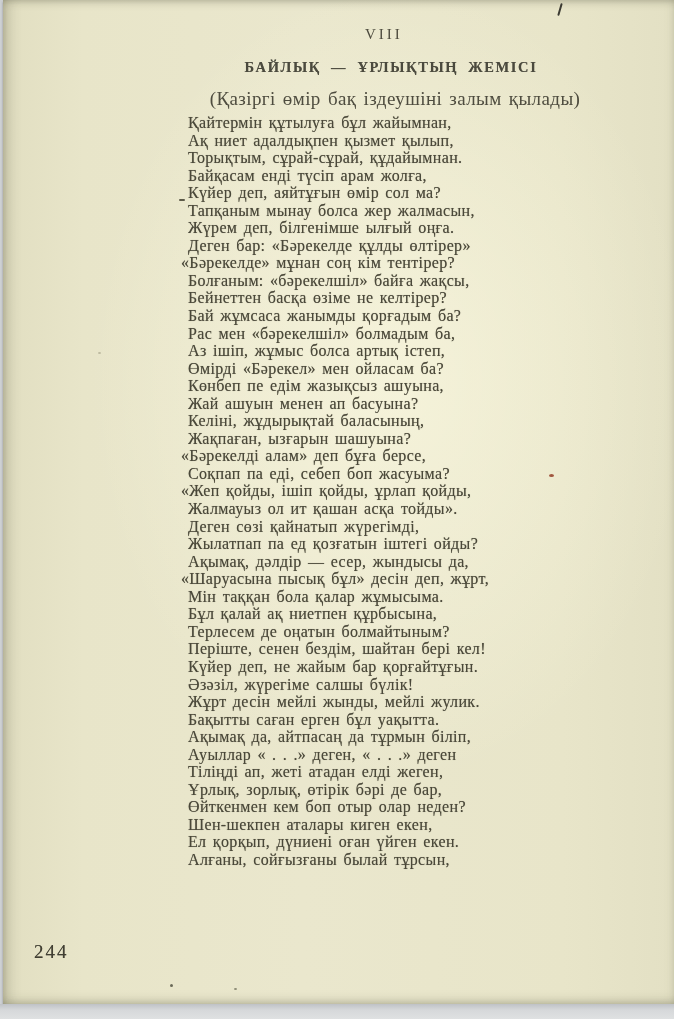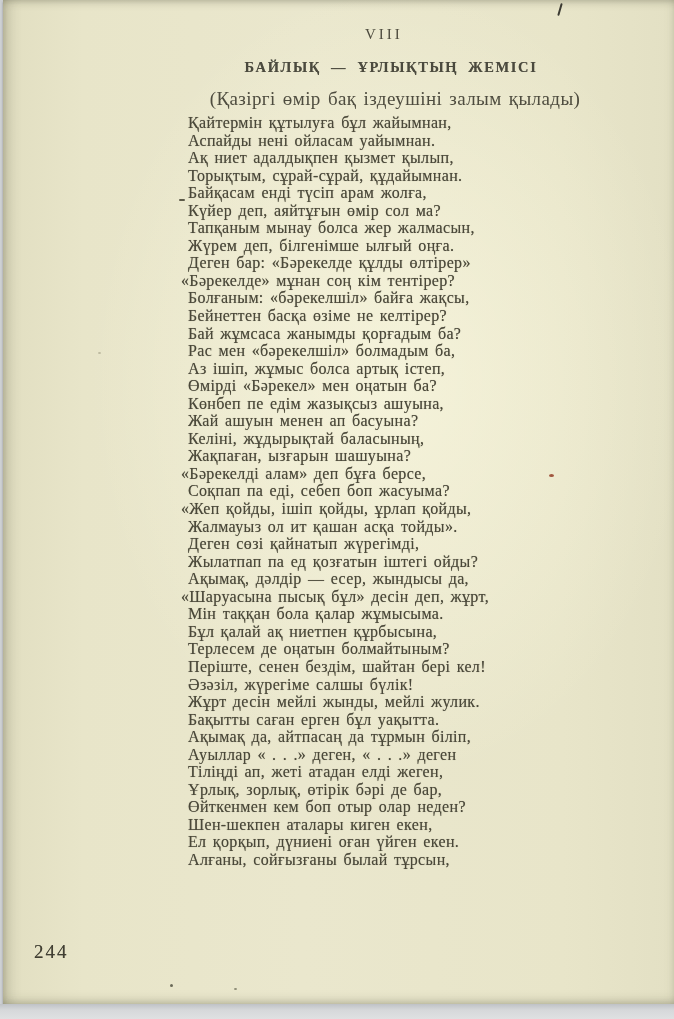--- a/index.html
+++ b/index.html
@@ -110,51 +110,51 @@
 </head>
 <body>
 
 <div class="scan">
   <div class="page">
     <div class="chapter">VIII</div>
     <div class="title">БАЙЛЫҚ — ҰРЛЫҚТЫҢ ЖЕМІСІ</div>
     <div class="subtitle">(Қазіргі өмір бақ іздеушіні залым қылады)</div>
     <div class="poem">
         <div class="poem-line">Қайтермін құтылуға бұл жайымнан,</div>
-        <div class="poem-line">Аспайды нені ойласам уайымнан.</div>
         <div class="poem-line">Ақ ниет адалдықпен қызмет қылып,</div>
         <div class="poem-line">Торықтым, сұрай-сұрай, құдайымнан.</div>
         <div class="poem-line">Байқасам енді түсіп арам жолға,</div>
         <div class="poem-line">Күйер деп, аяйтұғын өмір сол ма?</div>
         <div class="poem-line">Тапқаным мынау болса жер жалмасын,</div>
         <div class="poem-line">Жүрем деп, білгенімше ылғый оңға.</div>
         <div class="poem-line">Деген бар: «Бәрекелде құлды өлтірер»</div>
         <div class="poem-line hang">«Бәрекелде» мұнан соң кім тентірер?</div>
         <div class="poem-line">Болғаным: «бәрекелшіл» байға жақсы,</div>
         <div class="poem-line">Бейнеттен басқа өзіме не келтірер?</div>
         <div class="poem-line">Бай жұмсаса жанымды қорғадым ба?</div>
         <div class="poem-line">Рас мен «бәрекелшіл» болмадым ба,</div>
         <div class="poem-line">Аз ішіп, жұмыс болса артық істеп,</div>
-        <div class="poem-line">Өмірді «Бәрекел» мен оңатын ба?</div>
+        <div class="poem-line">Өмірді «Бәрекел» мен ойласам ба?</div>
         <div class="poem-line">Көнбеп пе едім жазықсыз ашуына,</div>
         <div class="poem-line">Жай ашуын менен ап басуына?</div>
         <div class="poem-line">Келіні, жұдырықтай баласының,</div>
         <div class="poem-line">Жақпаған, ызғарын шашуына?</div>
         <div class="poem-line hang">«Бәрекелді алам» деп бұға берсе,</div>
         <div class="poem-line">Соқпап па еді, себеп боп жасуыма?</div>
         <div class="poem-line hang">«Жеп қойды, ішіп қойды, ұрлап қойды,</div>
         <div class="poem-line">Жалмауыз ол ит қашан асқа тойды».</div>
         <div class="poem-line">Деген сөзі қайнатып жүрегімді,</div>
         <div class="poem-line">Жылатпап па ед қозғатын іштегі ойды?</div>
         <div class="poem-line">Ақымақ, дәлдір — есер, жындысы да,</div>
         <div class="poem-line hang">«Шаруасына пысық бұл» десін деп, жұрт,</div>
         <div class="poem-line">Мін таққан бола қалар жұмысыма.</div>
         <div class="poem-line">Бұл қалай ақ ниетпен құрбысына,</div>
         <div class="poem-line">Терлесем де оңатын болмайтыным?</div>
         <div class="poem-line">Періште, сенен бездім, шайтан бері кел!</div>
+        <div class="poem-line">Күйер деп, не жайым бар қорғайтұғын.</div>
         <div class="poem-line">Әзәзіл, жүрегіме салшы бүлік!</div>
         <div class="poem-line">Жұрт десін мейлі жынды, мейлі жулик.</div>
         <div class="poem-line">Бақытты саған ерген бұл уақытта.</div>
         <div class="poem-line">Ақымақ да, айтпасаң да тұрмын біліп,</div>
         <div class="poem-line">Ауыллар « . . .» деген, « . . .» деген</div>
         <div class="poem-line">Тіліңді ап, жеті атадан елді жеген,</div>
         <div class="poem-line">Ұрлық, зорлық, өтірік бәрі де бар,</div>
         <div class="poem-line">Өйткенмен кем боп отыр олар неден?</div>
         <div class="poem-line">Шен-шекпен аталары киген екен,</div>
         <div class="poem-line">Ел қорқып, дүниені оған үйген екен.</div>

